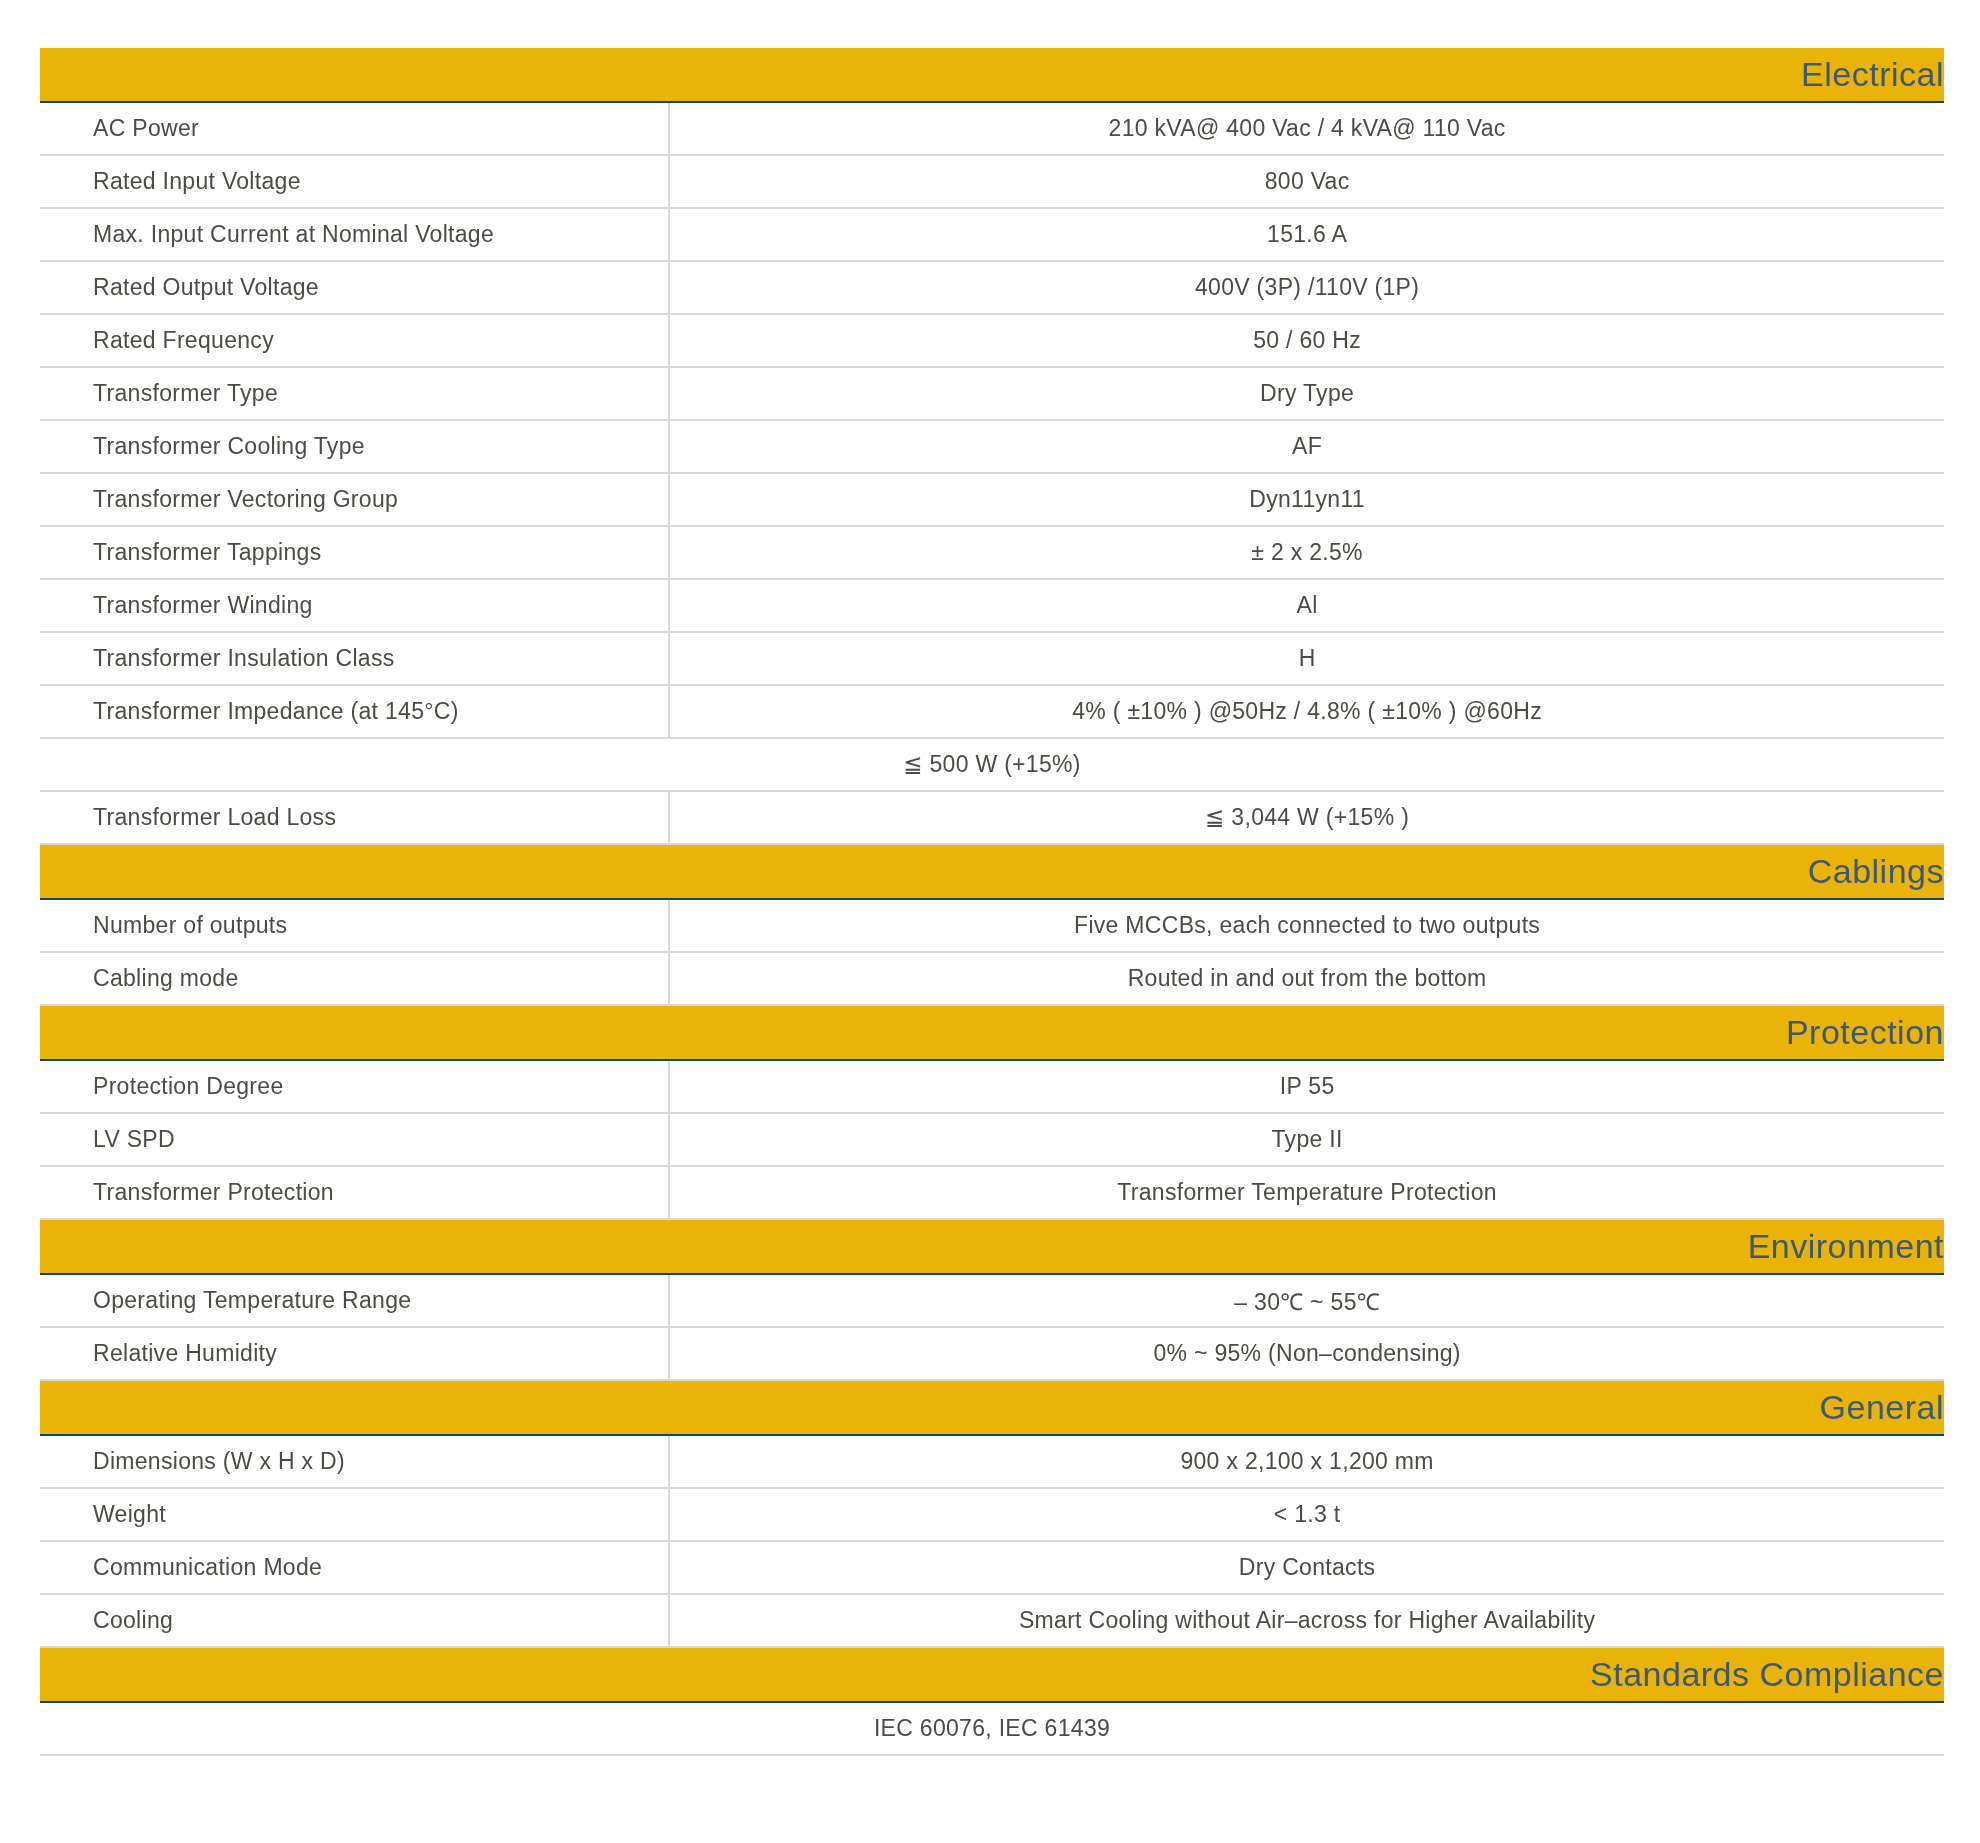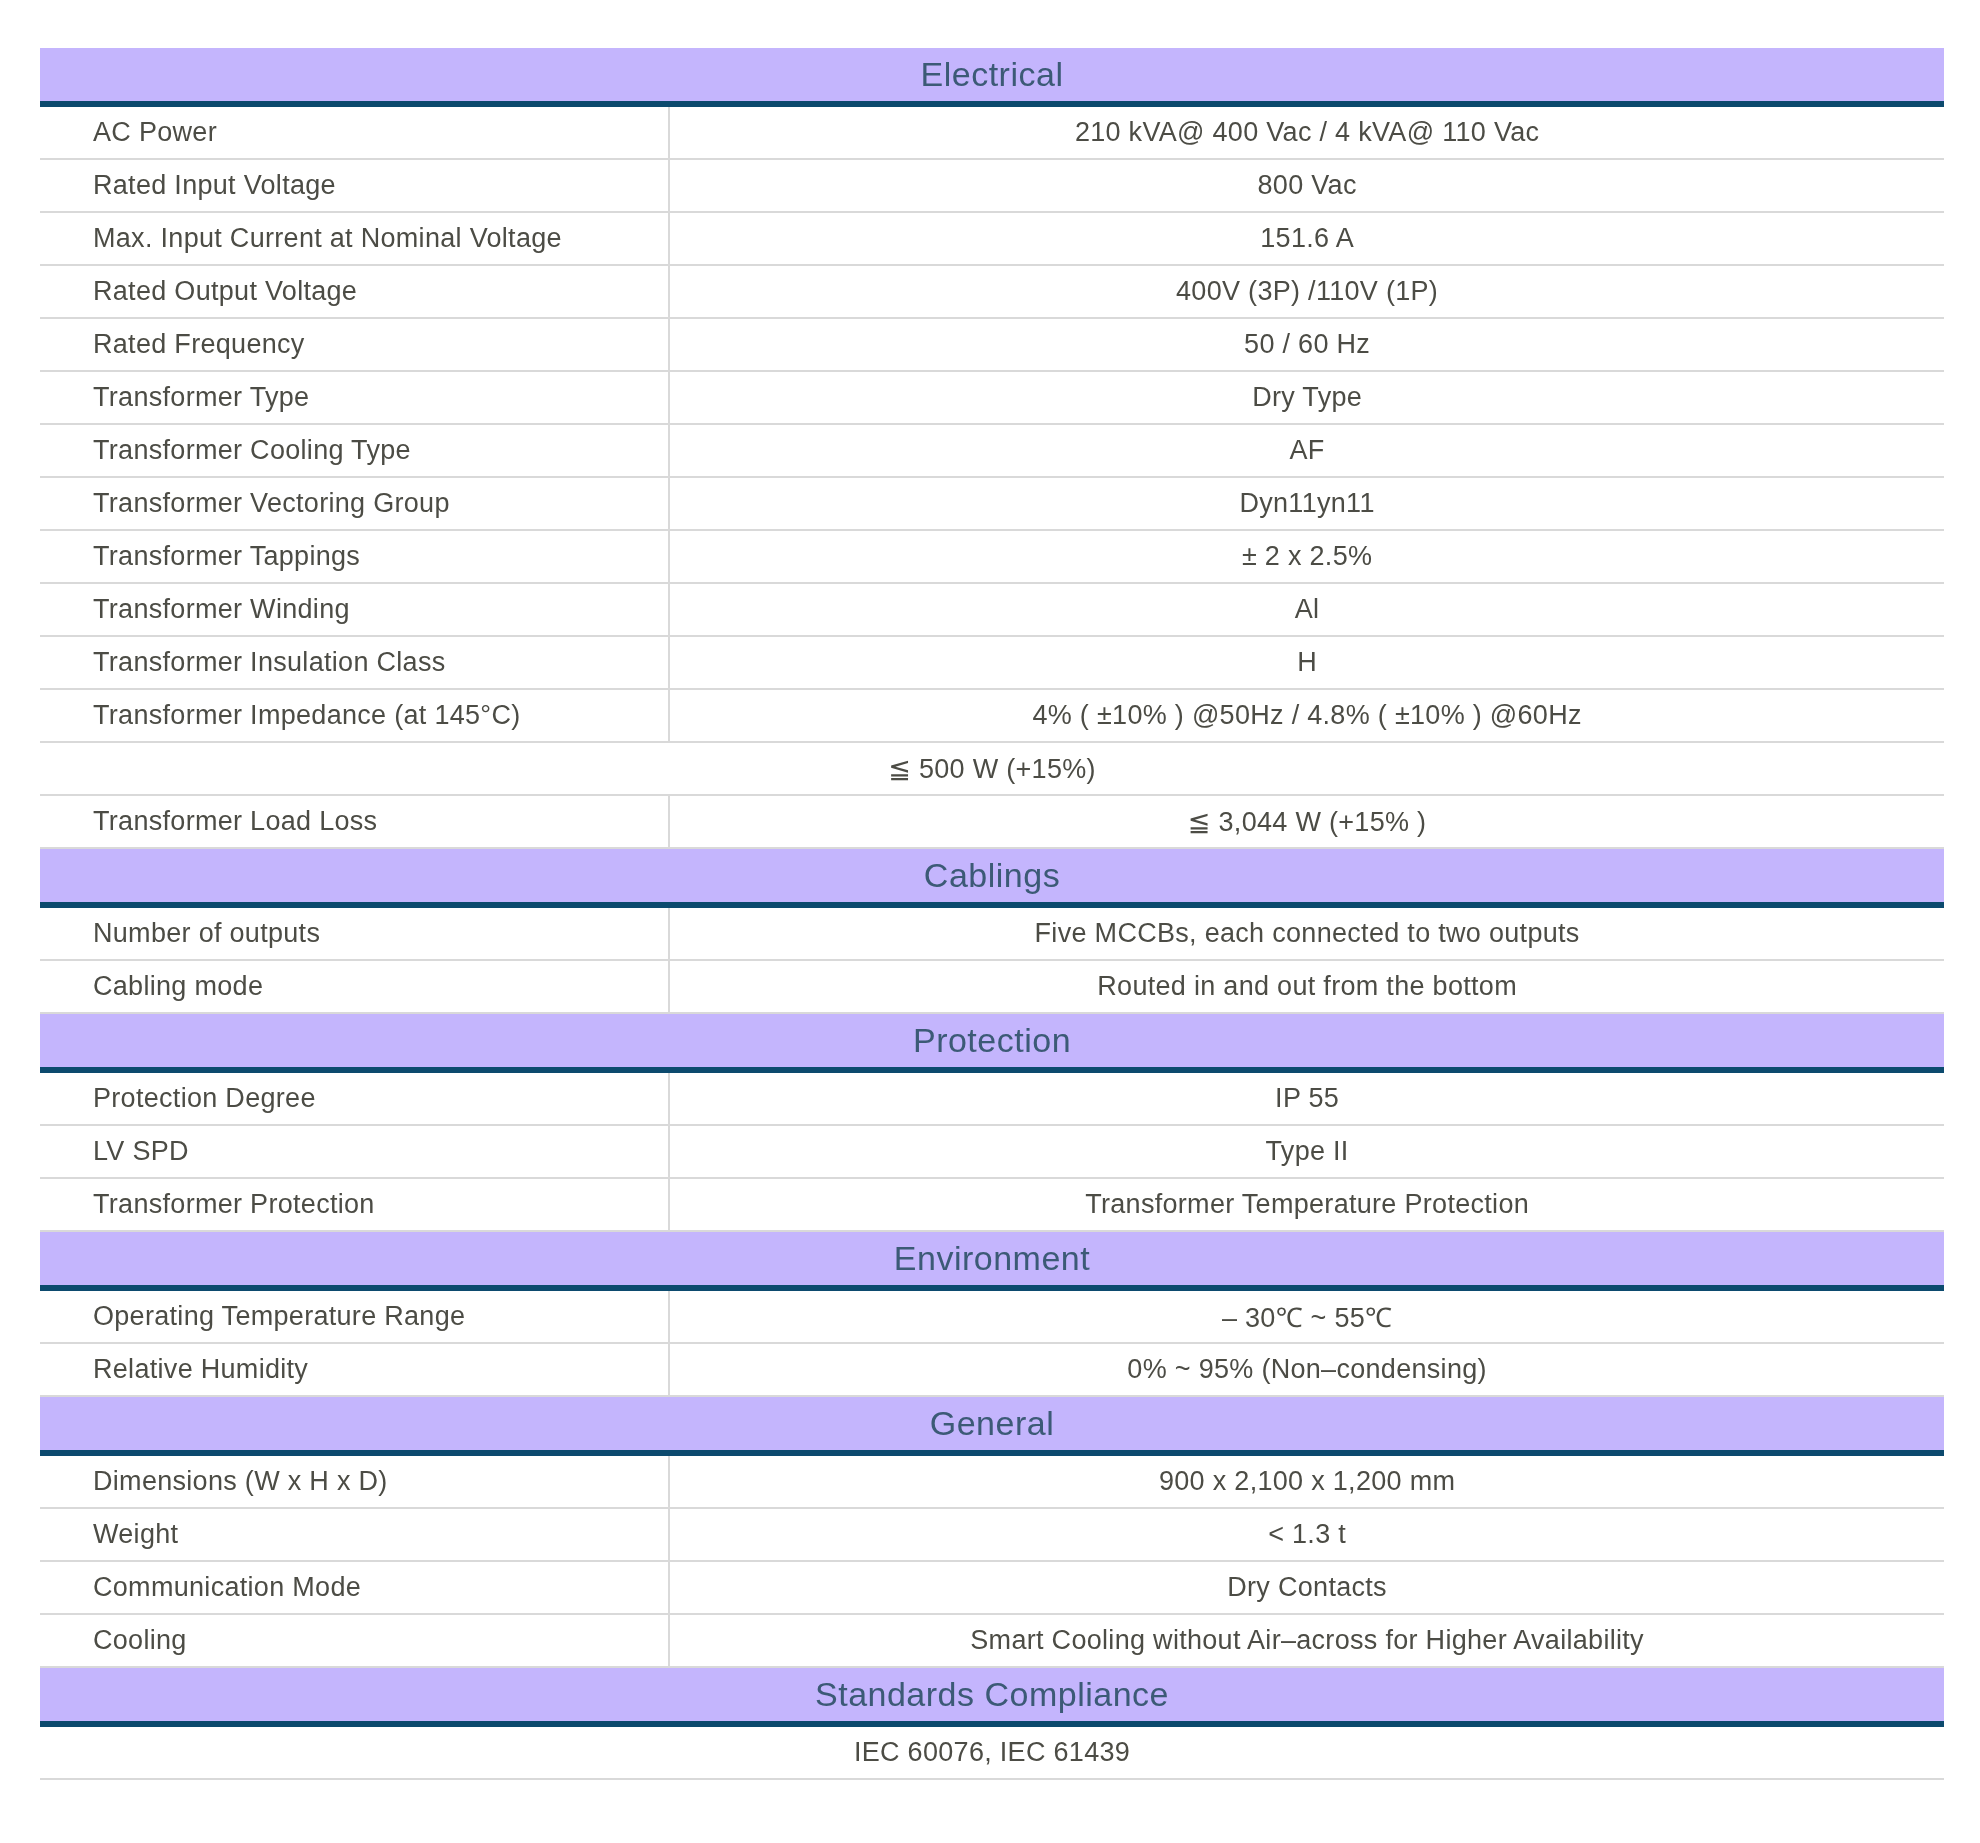--- a/index.html
+++ b/index.html
@@ -16,33 +16,33 @@
   }
   #spec-table {
     position: absolute;
     left: 40px;
     top: 48px;
     width: 1904px;
   }
   .section-header {
     height: 53px;
     line-height: 53px;
-    text-align: center;
-    background: #c4b5fd;
+    text-align: right;
+    background: #eab308;
     color: #3c5a76;
     font-size: 34px;
     letter-spacing: 0.5px;
-    border-bottom: 6px solid #0c4a6e;
+    border-bottom: 2px solid #0c4a6e;
   }
   .spec-row {
     display: flex;
     align-items: stretch;
     height: 51px;
     border-bottom: 2px solid #d9d9d9;
-    font-size: 27px;
+    font-size: 23px;
     color: #4c4c45;
     letter-spacing: 0.3px;
     background: #ffffff;
   }
   .cell {
     display: flex;
     align-items: center;
     box-sizing: border-box;
   }
   .cell.label {

